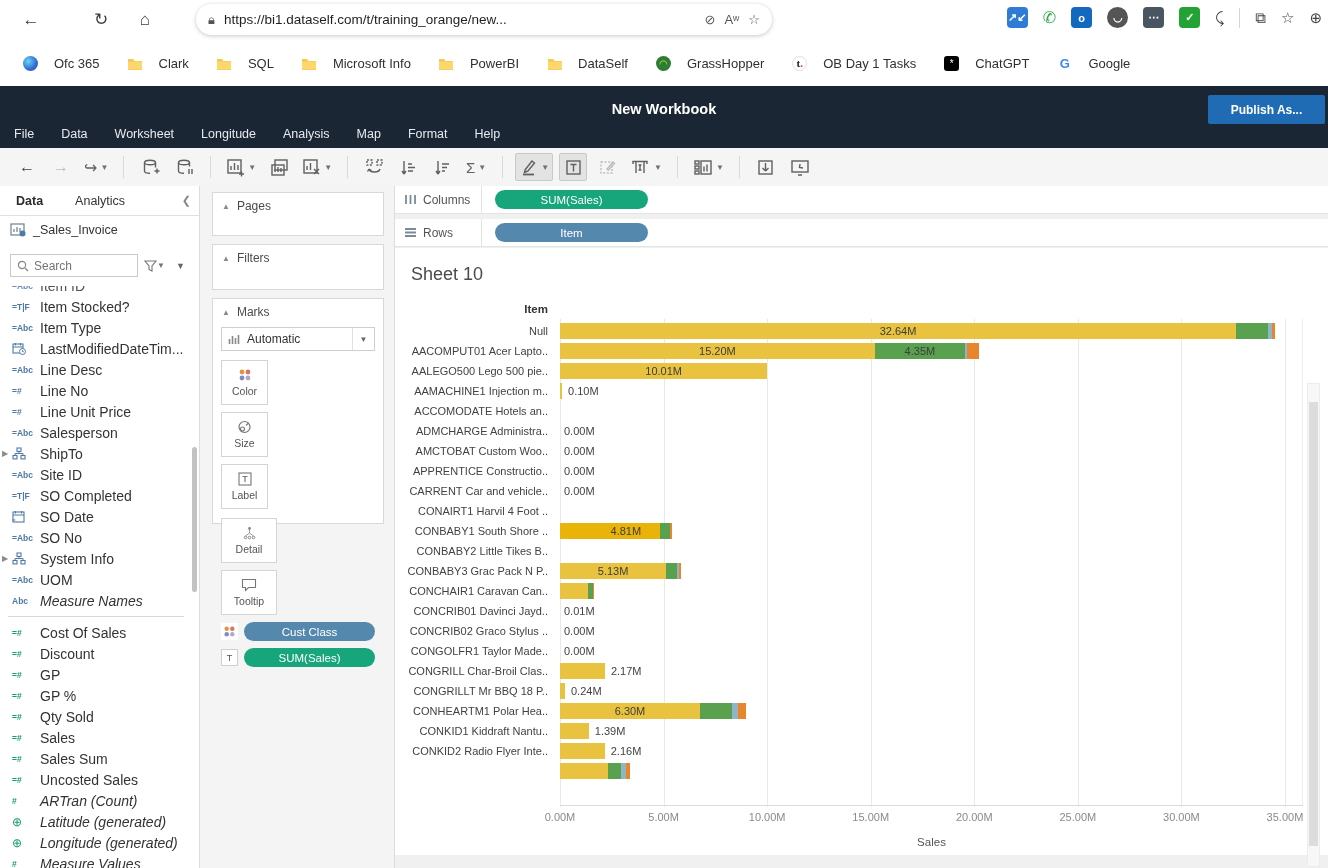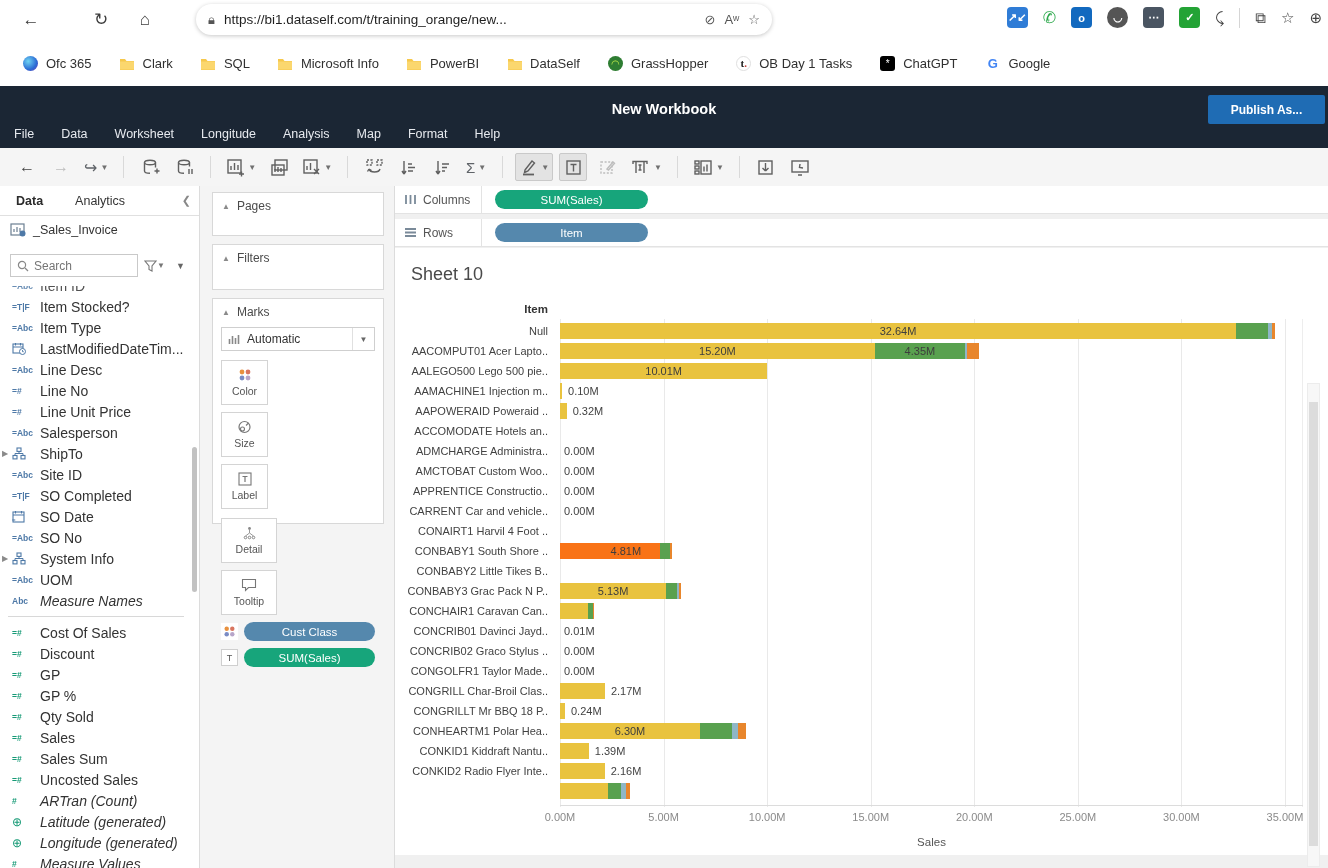--- a/index.html
+++ b/index.html
@@ -13,21 +13,21 @@
   .url-pill { position:absolute; left:196px; top:4px; width:576px; height:31px; border-radius:16px; background:#fff;
               box-shadow:0 1px 4px rgba(0,0,0,.22); display:flex; align-items:center; padding:0 12px; gap:9px; }
   .url-text { font-size:13.5px; color:#1f1f1f; white-space:nowrap; overflow:hidden; flex:1; }
   .pill-ico { color:#555; font-size:13px; }
   .ext-row { position:absolute; right:6px; top:7px; display:flex; align-items:center; gap:15px; }
   .sq { width:21px; height:21px; border-radius:4px; display:flex; align-items:center; justify-content:center; color:#fff; font-size:11px; font-weight:bold; cursor:pointer; }
   .outline-ico { color:#444; font-size:15px; cursor:pointer; }
   .vdiv { width:1px; height:20px; background:#d5d5d5; }
 
   .bm-row { position:absolute; left:0; top:40px; width:1328px; height:46px; background:#fff; display:flex; align-items:center; padding:0 22px; gap:27px; }
-  .bm { display:flex; align-items:center; gap:7px; font-size:13px; color:#303030; cursor:pointer; white-space:nowrap; }
+  .bm { display:flex; align-items:center; gap:15px; font-size:13px; color:#303030; cursor:pointer; white-space:nowrap; }
   .bm-ico { width:17px; height:15px; display:flex; align-items:center; justify-content:center; }
 
   
   .tabl-header { position:absolute; left:0; top:86px; width:1328px; height:62px; background:#1b2634; }
   .menus { position:absolute; left:14px; bottom:7px; display:flex; gap:27px; }
   .menu-item { color:#e7eaef; font-size:12.5px; cursor:pointer; }
   .wb-title { position:absolute; left:0; right:0; top:15px; text-align:center; color:#fff; font-size:14.5px; font-weight:bold; }
   .publish-btn { position:absolute; right:3px; top:9px; width:117px; height:29px; background:#1f6cb4; color:#fff; font-size:12px; font-weight:bold;
                  border:none; border-radius:2px; cursor:pointer; font-family:"Liberation Sans", sans-serif; }
 
@@ -739,29 +739,20 @@
           <div class="crow">
             <span class="rlabel">AAMACHINE1  Injection m..</span>
             <div class="rtrack">
               <div class="rbar">
                 <div class="rseg" style="width: 2.07137px; background: rgb(233, 195, 63);"></div>
               </div>
               <span class="rout" style="left: 8.07137px;">0.10M</span>
             </div>
           </div>
           <div class="crow">
-            <span class="rlabel">AAPOWERAID  Poweraid ..</span>
-            <div class="rtrack">
-              <div class="rbar">
-                <div class="rseg" style="width: 6.62838px; background: rgb(233, 195, 63);"></div>
-              </div>
-              <span class="rout" style="left: 12.6284px;">0.32M</span>
-            </div>
-          </div>
-          <div class="crow">
             <span class="rlabel">ACCOMODATE  Hotels an..</span>
             <div class="rtrack">
               <div class="rbar"></div>
             </div>
           </div>
           <div class="crow">
             <span class="rlabel">ADMCHARGE  Administra..</span>
             <div class="rtrack">
               <div class="rbar"></div>
               <span class="rout" style="left: 4px;">0.00M</span>
@@ -791,21 +782,21 @@
           <div class="crow">
             <span class="rlabel">CONAIRT1  Harvil 4 Foot ..</span>
             <div class="rtrack">
               <div class="rbar"></div>
             </div>
           </div>
           <div class="crow">
             <span class="rlabel">CONBABY1  South Shore ..</span>
             <div class="rtrack">
               <div class="rbar">
-                <div class="rseg" style="width: 99.6328px; background: #f97316; padding-left: 32px;">4.81M</div>
+                <div class="rseg" style="width: 99.6328px; background: #eab308; padding-left: 32px;">4.81M</div>
                 <div class="rseg" style="width: 10.3568px; background: rgb(89, 161, 79);"></div>
                 <div class="rseg" style="width: 2.07137px; background: rgb(232, 134, 44);"></div>
               </div>
             </div>
           </div>
           <div class="crow">
             <span class="rlabel">CONBABY2  Little Tikes B..</span>
           </div>
           <div class="crow">
             <span class="rlabel">CONBABY3  Grac Pack N P..</span>

